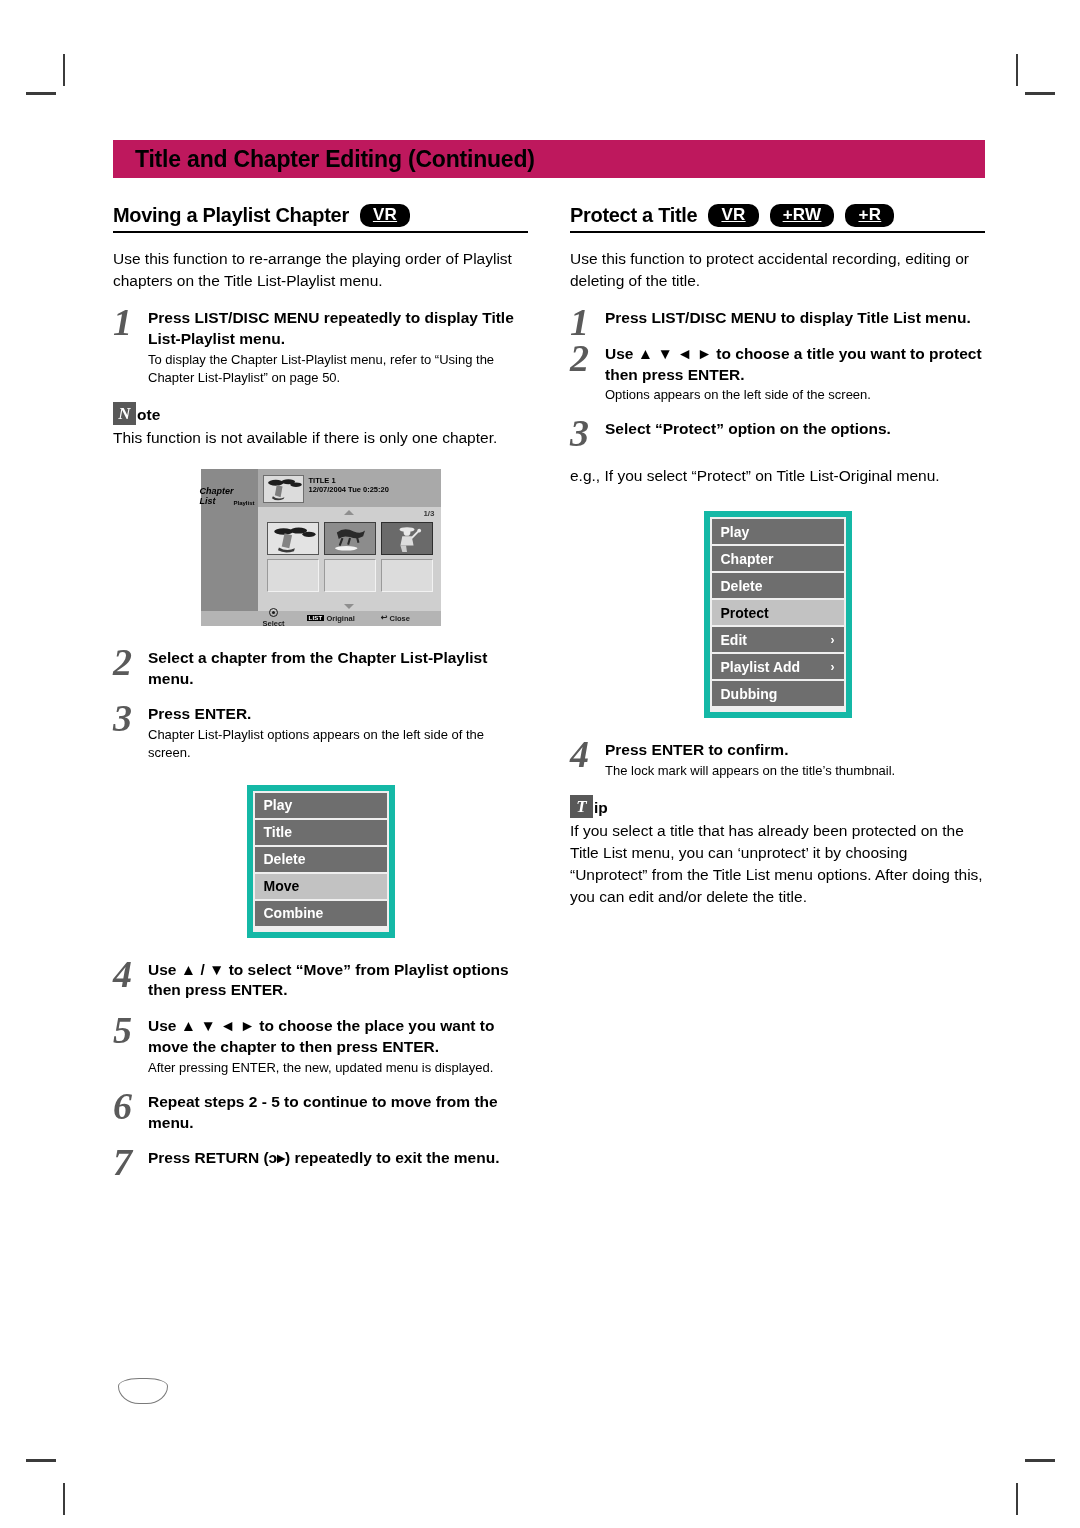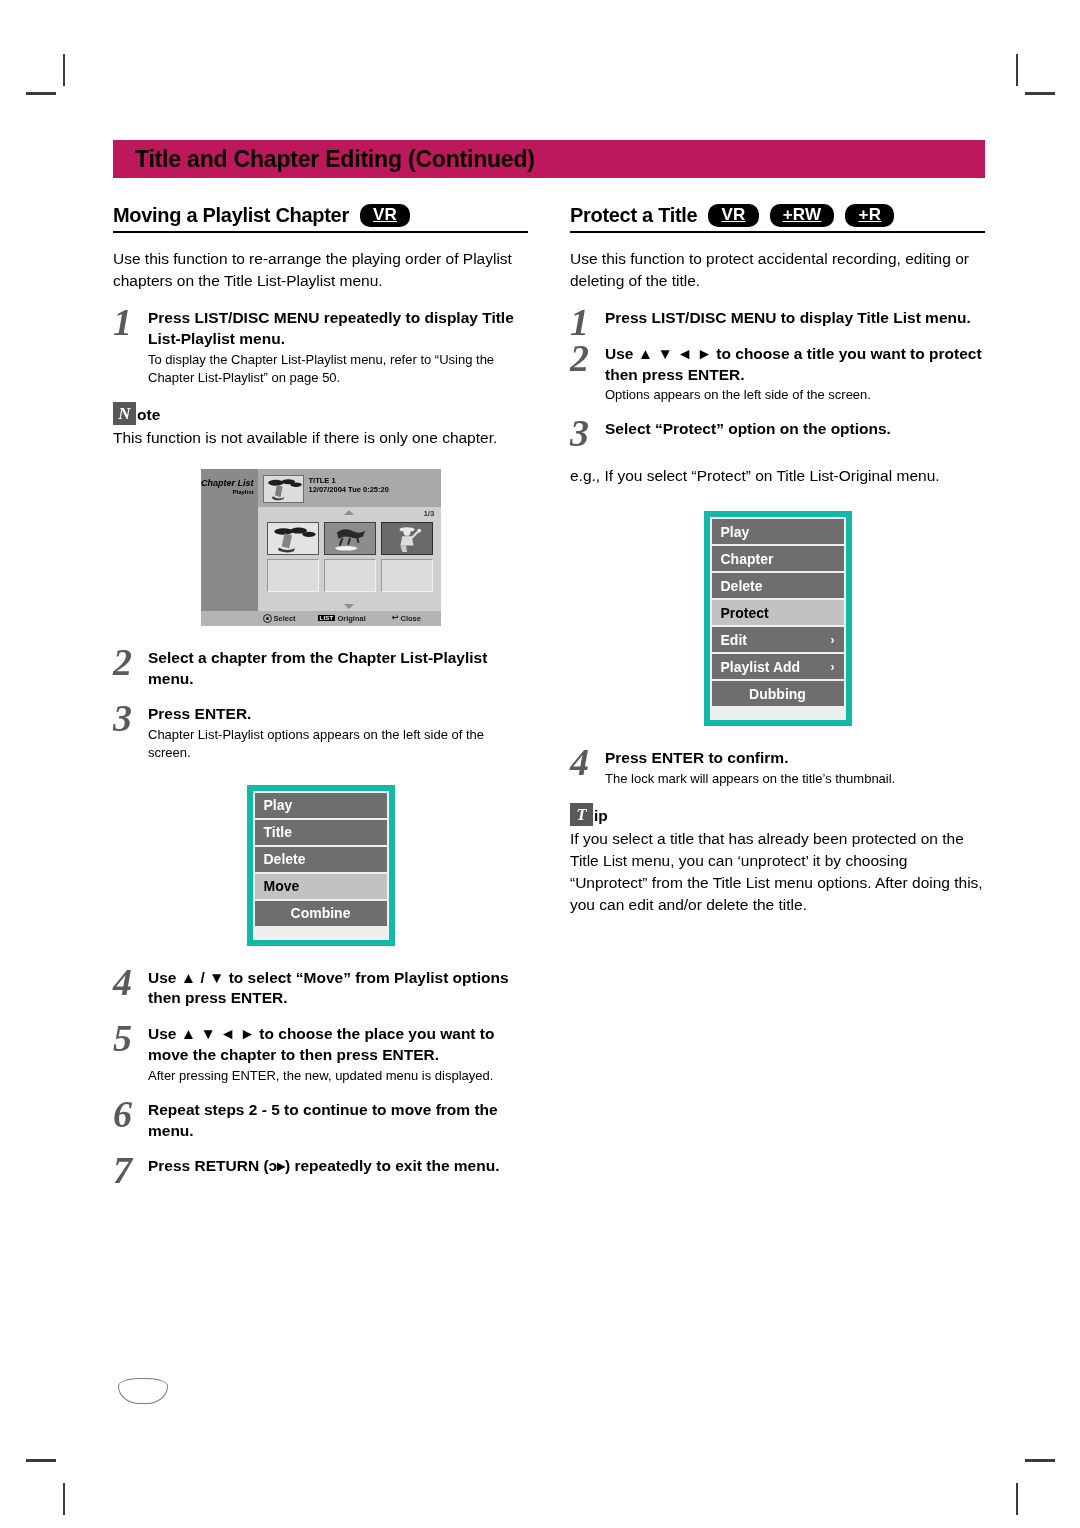--- a/index.html
+++ b/index.html
@@ -170,21 +170,21 @@
   .screen-top {
     display: flex;
     height: 38px;
     background: #a9a9a9;
   }
   .screen-left-label {
     width: 57px;
     background: #8a8a8a;
     color: #000;
     display: flex;
-    flex-direction: column;
+    flex-direction: row;
     align-items: flex-end;
     justify-content: center;
     padding-right: 4px;
     box-sizing: border-box;
   }
   .sl-line1 {
     font-size: 9px;
     font-style: italic;
     font-weight: bold;
     line-height: 1.1;
@@ -268,21 +268,21 @@
   .screen-bottom {
     height: 15px;
     background: #b4b4b4;
     display: flex;
     align-items: center;
     font-size: 7.5px;
     font-weight: bold;
     color: #1b1b1b;
   }
   .sb-item { display: flex; align-items: center; gap: 2px; }
-  .sb-a { margin-left: 62px; }
+  .sb-a { margin-left: 62px; flex-direction: column; }
   .sb-b { margin-left: 22px; }
   .sb-c { margin-left: 26px; }
   .key-circle {
     width: 7px; height: 7px;
     border: 1px solid #1b1b1b;
     border-radius: 50%;
     position: relative;
   }
   .key-circle::after {
     content: "";
@@ -321,21 +321,21 @@
     color: #fff;
     font-size: 14px;
     font-weight: bold;
     display: flex;
     align-items: center;
     padding: 0 9px;
     margin-bottom: 2px;
     box-sizing: border-box;
     justify-content: space-between;
   }
-  .opt:last-child { margin-bottom: 12px; justify-content: center; }
+  .opt:last-child { margin-bottom: 4px; }
   .opt.sel {
     background: #c2c2c2;
     color: #000;
   }
   .opt .chev { font-size: 12px; font-weight: bold; }
 
   
   .page-badge {
     position: absolute;
     left: 118px;

